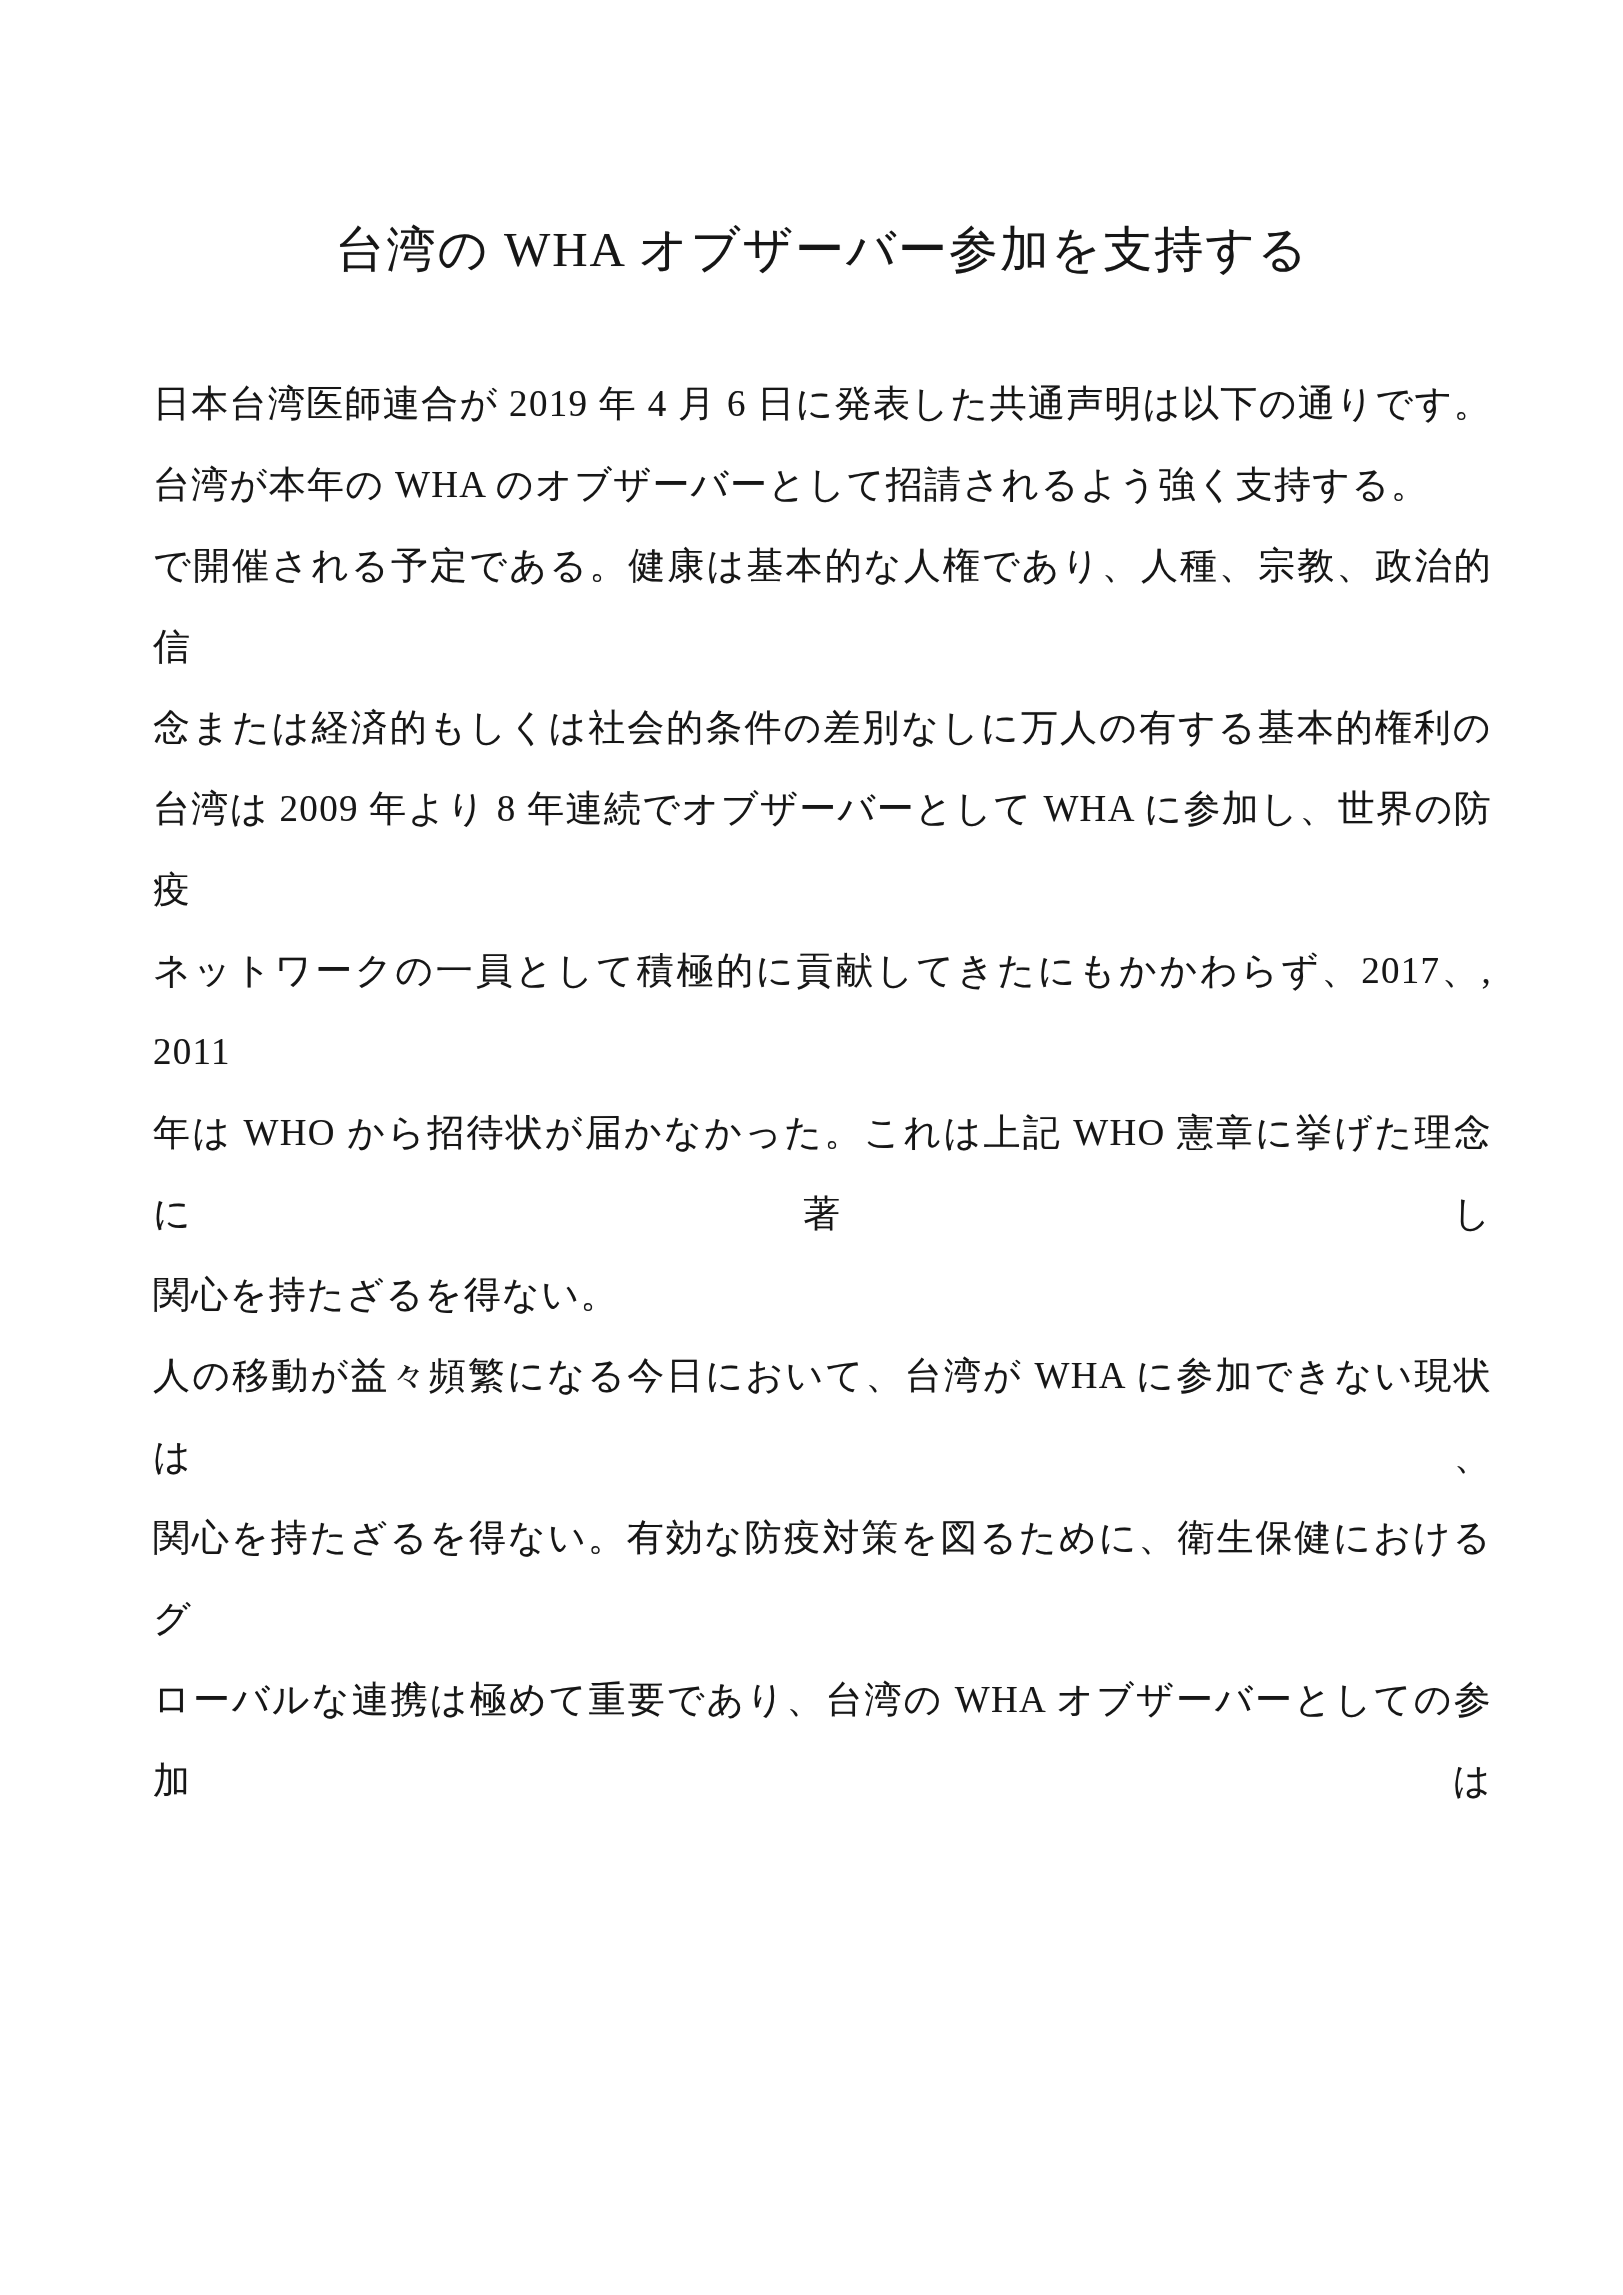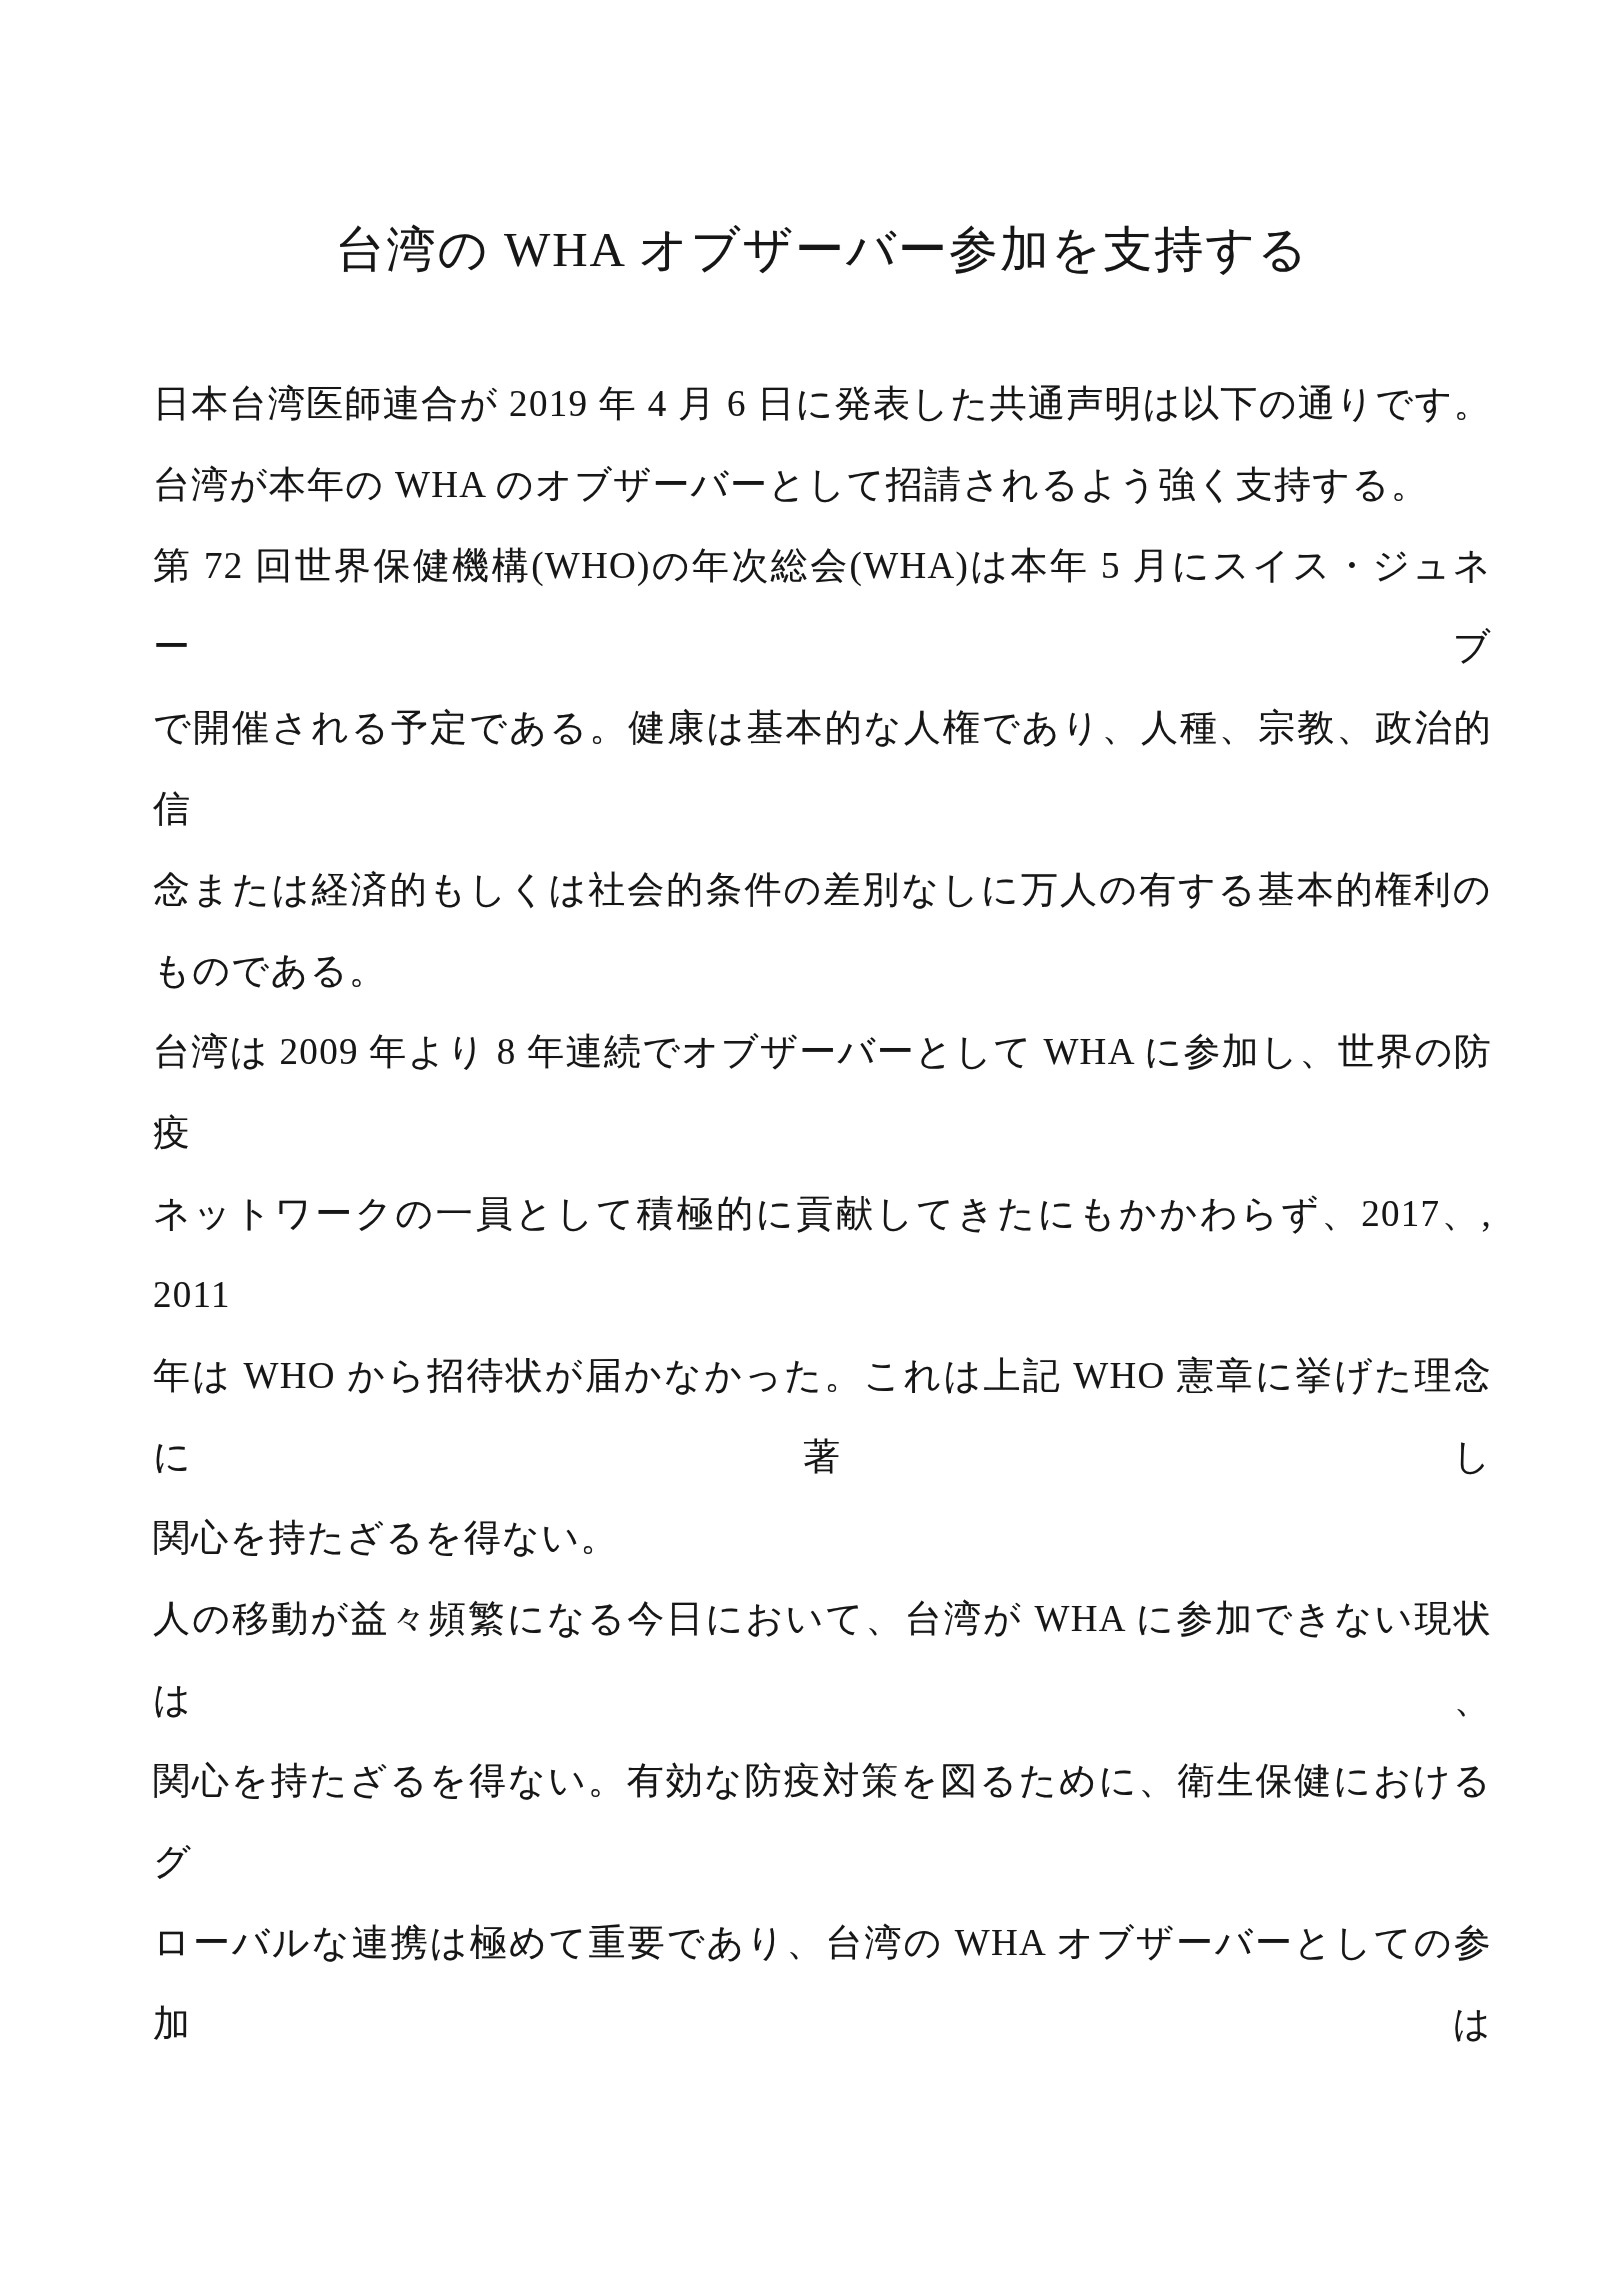--- a/index.html
+++ b/index.html
@@ -45,24 +45,22 @@
 </head>
 <body>
 
 <div class="page">
 
   <h1 class="doc-title">台湾の WHA オブザーバー参加を支持する</h1>
 
   <div class="body-block">
     <p class="line">日本台湾医師連合が 2019 年 4 月 6 日に発表した共通声明は以下の通りです。</p>
     <p class="line">台湾が本年の WHA のオブザーバーとして招請されるよう強く支持する。</p>
-    <p class="line fill">第 72 回世界保健機構(WHO)の年次総会(WHA)は本年 5 月にスイス・ジュネーブ</p>
     <p class="line fill">で開催される予定である。健康は基本的な人権であり、人種、宗教、政治的信</p>
     <p class="line fill">念または経済的もしくは社会的条件の差別なしに万人の有する基本的権利の</p>
-    <p class="line">ものである。</p>
     <p class="line fill">台湾は 2009 年より 8 年連続でオブザーバーとして WHA に参加し、世界の防疫</p>
     <p class="line fill">ネットワークの一員として積極的に貢献してきたにもかかわらず、2017、, 2011</p>
     <p class="line fill">年は WHO から招待状が届かなかった。これは上記 WHO 憲章に挙げた理念に著し</p>
     <p class="line">関心を持たざるを得ない。</p>
     <p class="line fill">人の移動が益々頻繁になる今日において、台湾が WHA に参加できない現状は、</p>
     <p class="line fill">関心を持たざるを得ない。有効な防疫対策を図るために、衛生保健におけるグ</p>
     <p class="line fill">ローバルな連携は極めて重要であり、台湾の WHA オブザーバーとしての参加は</p>
 
   </div>
 

